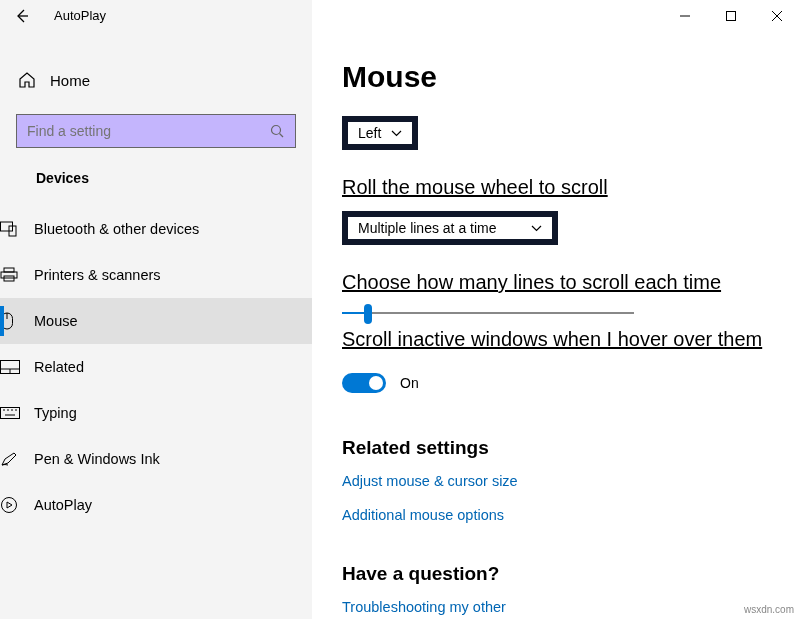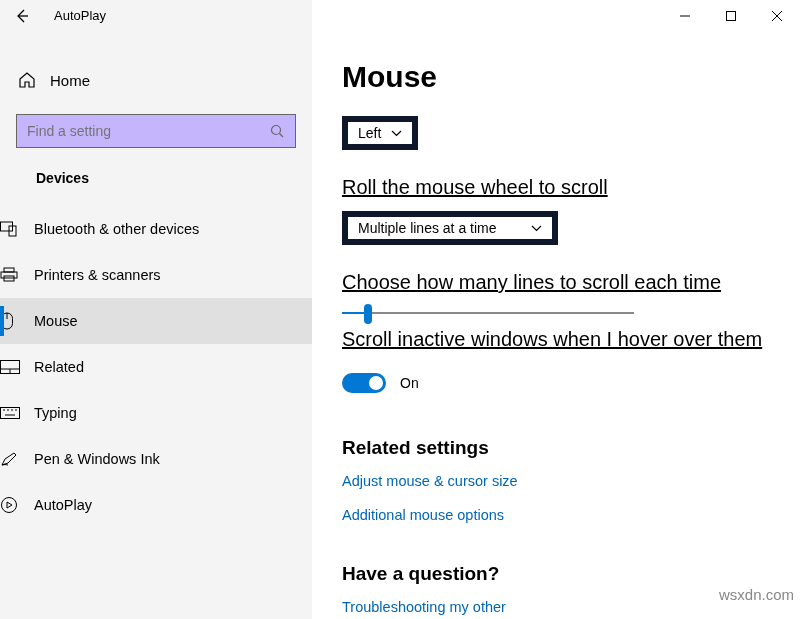--- a/index.html
+++ b/index.html
@@ -138,22 +138,22 @@
     .toggle .knob {
       position:absolute; right:3px; top:3px;
       width:14px; height:14px; border-radius:50%; background:#fff;
     }
     .toggle-label { margin-left: 14px; font-size:14px; }
     .content h2 {
       font-size: 19px; font-weight:600; margin-bottom: 14px;
     }
     .link { color:#0066b4; font-size:14.5px; cursor:pointer; margin-bottom: 18px; display:block;margin-top:8px; }
     .watermark {
-      position:fixed; right:6px; bottom:16px;
-      font-size:15px; color:#888;
+      position:fixed; right:6px; bottom:4px;
+      font-size:10px; color:#888;
     }
     svg { display:block; }
   </style>
 </head>
 <body>
 
 <div class="titlebar">
   <div class="back">
     <svg width="16" height="16" viewBox="0 0 16 16">
         <path d="M10 2 L4 8 L10 14" stroke="#000" stroke-width="1.3" fill="none"></path>

